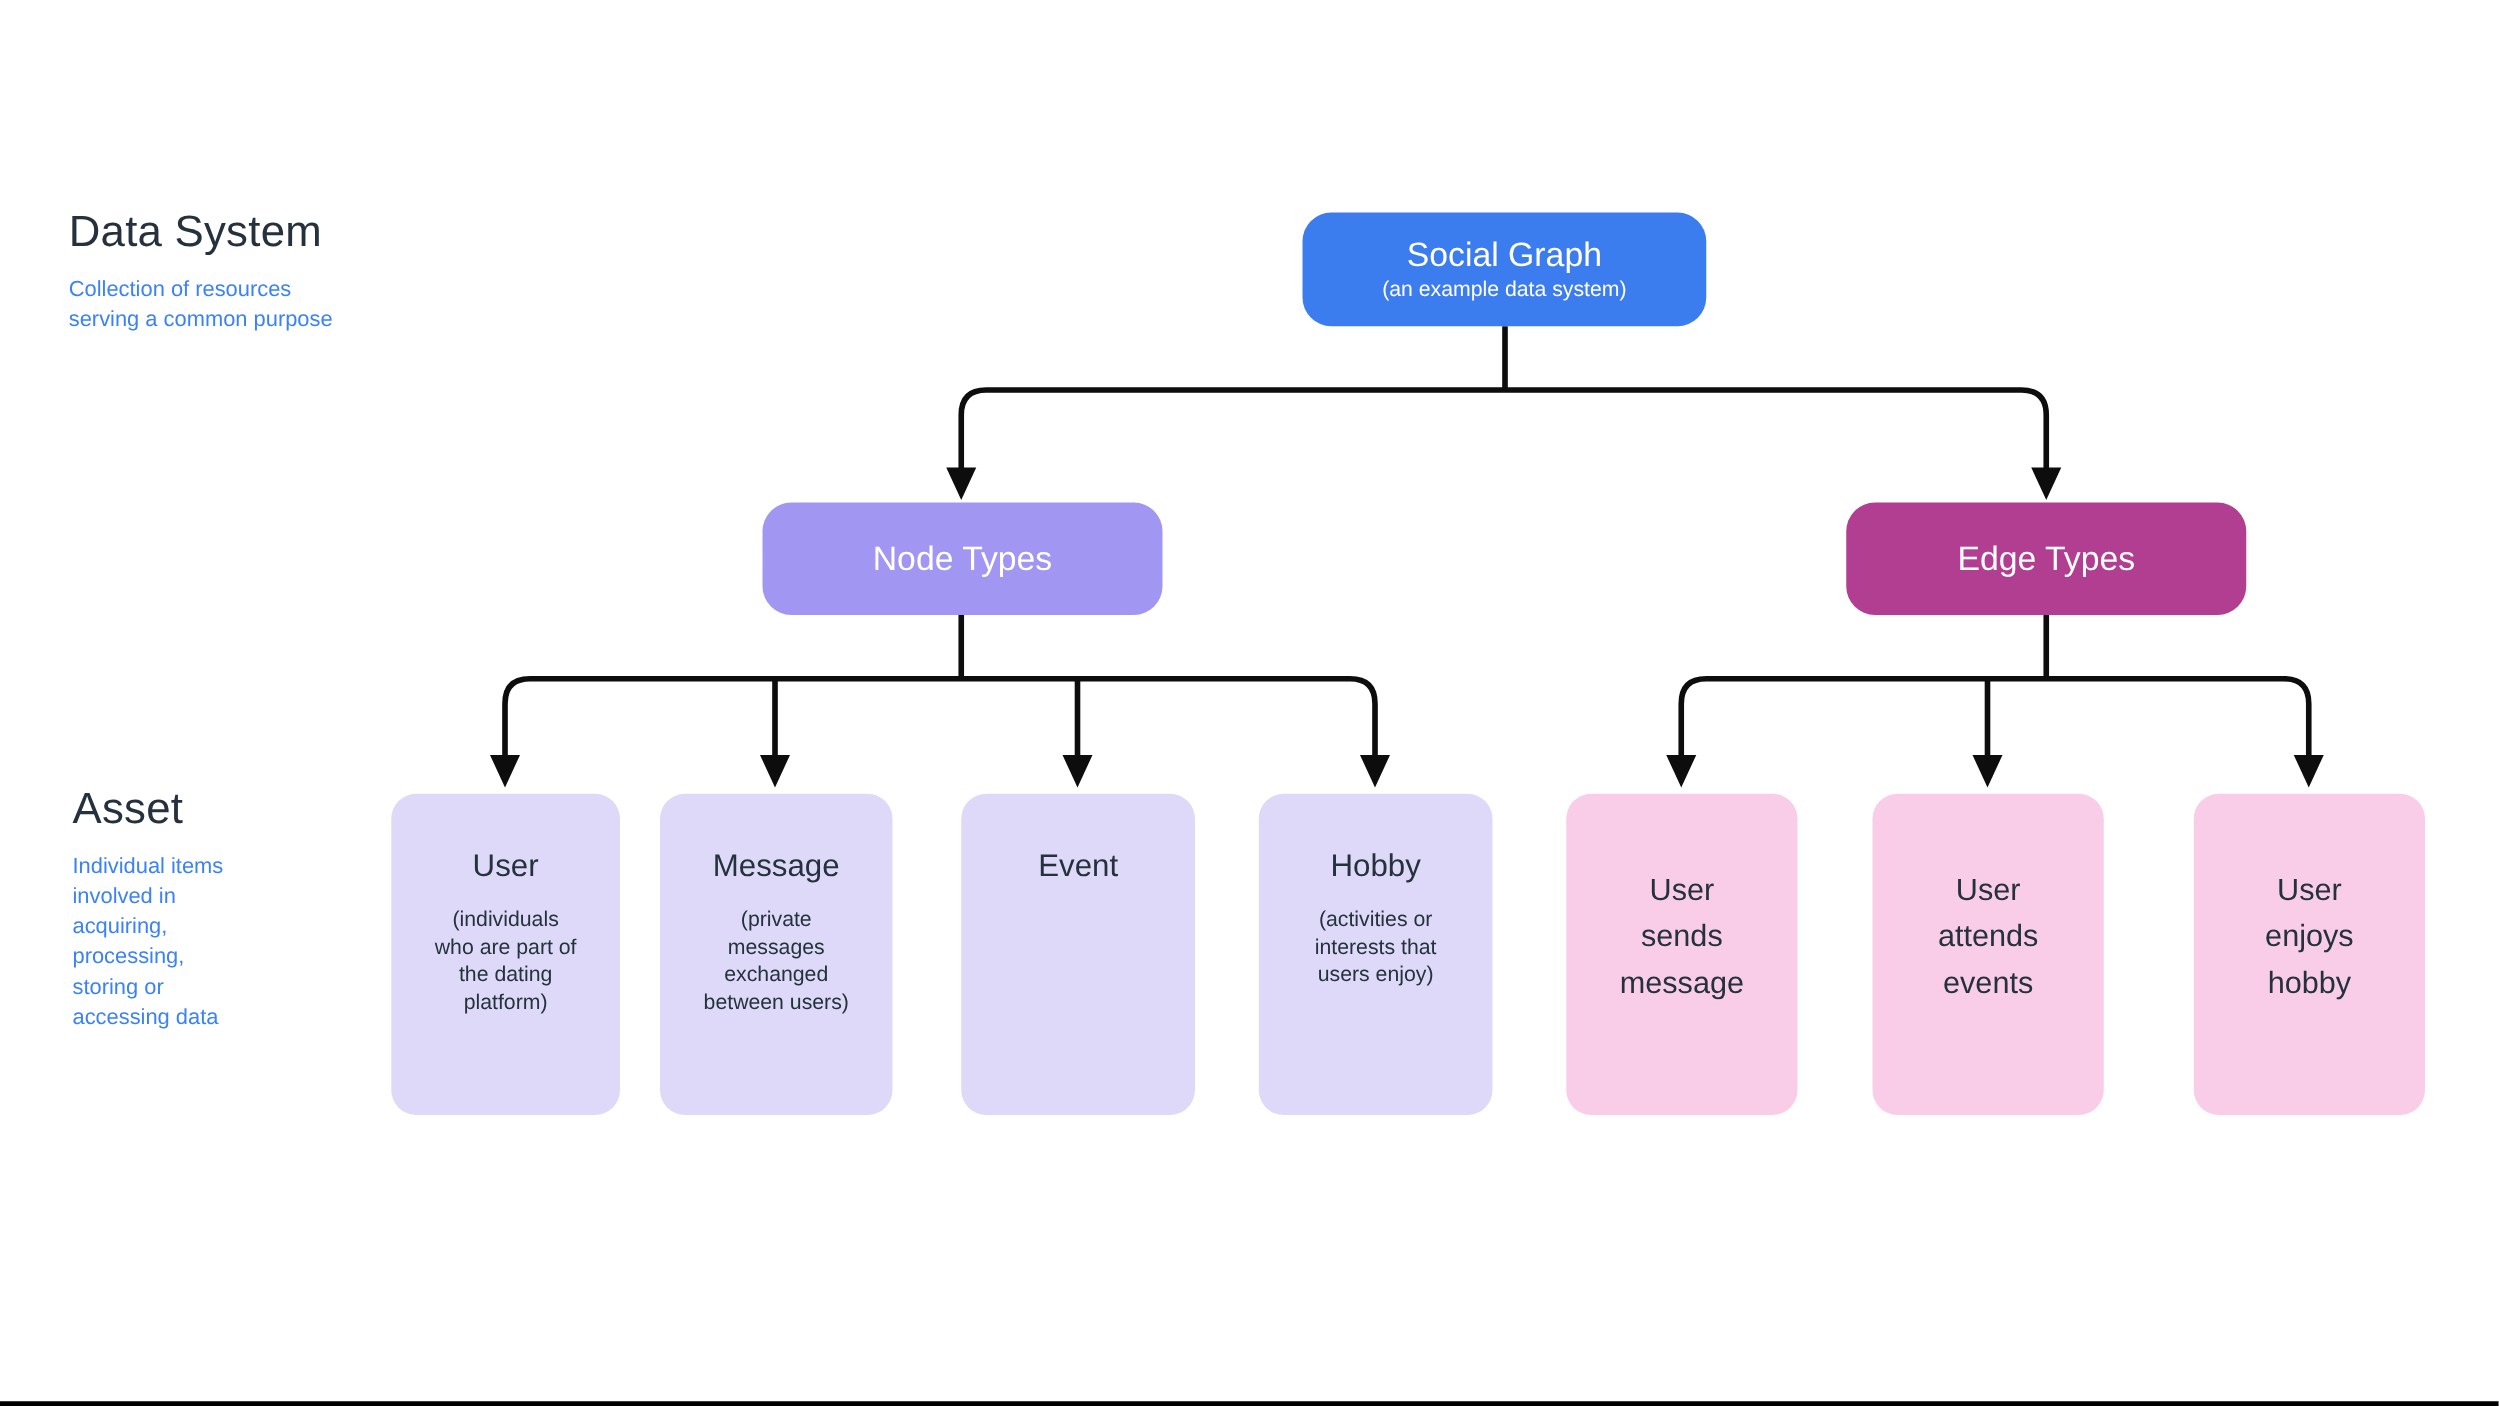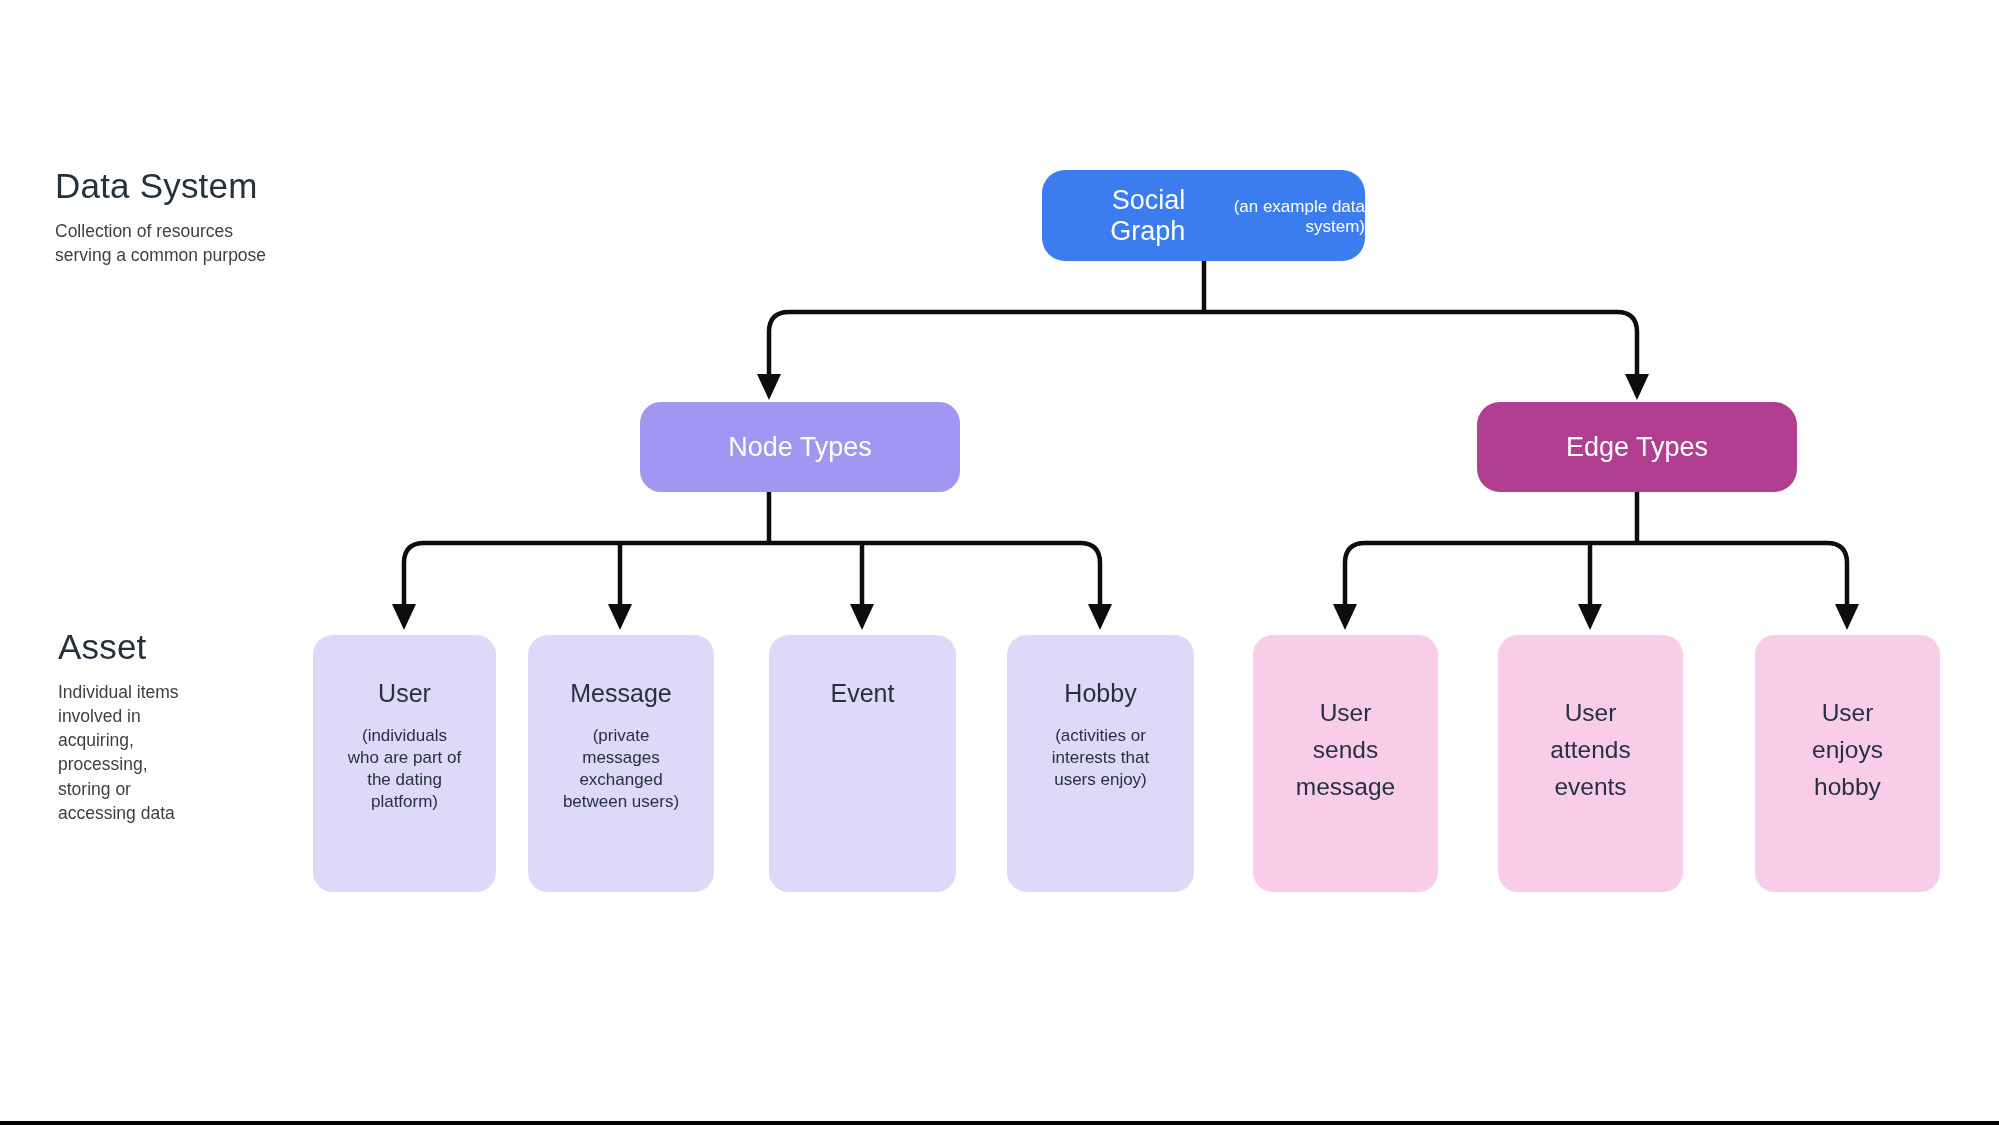--- a/index.html
+++ b/index.html
@@ -14,33 +14,33 @@
   }
   *{box-sizing:border-box;margin:0;padding:0;}
   html,body{margin:0;padding:0;background:#fff;}
   body{font-family:"Liberation Sans", sans-serif; color:var(--ink); overflow:hidden;}
   .canvas{position:relative;width:1999px;height:1125px;background:var(--bg);overflow:hidden;}
   .bottom-bar{position:absolute;left:0;bottom:0;width:100%;height:4px;background:#000;}
 
   
   .row-label{position:absolute;}
   .row-label .rl-title{font-size:35px;font-weight:500;letter-spacing:0.2px;color:var(--ink);}
-  .row-label .rl-desc{margin-top:13px;font-size:17.5px;line-height:1.38;color:#404040;white-space:pre-line;}
+  .row-label .rl-desc{margin-top:13px;font-size:17.5px;line-height:1.38;color:#3b82f6;white-space:pre-line;}
 
   
   .wires{position:absolute;left:0;top:0;width:1999px;height:1125px;}
 
   
-  .node{position:absolute;display:flex;flex-direction:row;align-items:center;justify-content:center;
+  .node{position:absolute;display:flex;flex-direction:column;align-items:center;justify-content:center;
         border-radius:23px;color:#fff;text-align:right;}
   .node-root{left:1042px;top:170px;width:323px;height:91px;background:var(--blue);}
   .node-root .n-title{font-size:27px;font-weight:500;}
   .node-root .n-sub{font-size:17px;margin-top:2px;font-weight:400;}
   .node-class{top:402px;width:320px;height:90px;font-size:27px;font-weight:500;}
-  .node-nodetypes{left:640px;background:var(--purple);border-radius:21px;}
+  .node-nodetypes{left:610px;background:var(--purple);}
   .node-edgetypes{left:1477px;background:var(--magenta);}
 
   
   .card{position:absolute;top:635px;height:257px;border-radius:20px;text-align:center;color:var(--ink);}
   .card-lav{background:var(--lavender);padding-top:44px;}
   .card-lav .c-title{font-size:25px;font-weight:500;}
   .card-lav .c-desc{margin-top:17px;font-size:17px;line-height:1.3;white-space:pre-line;}
   .card-pink{background:var(--pink);padding-top:60px;}
   .card-pink .c-title{font-size:24.5px;font-weight:500;line-height:1.5;white-space:pre-line;}
 

